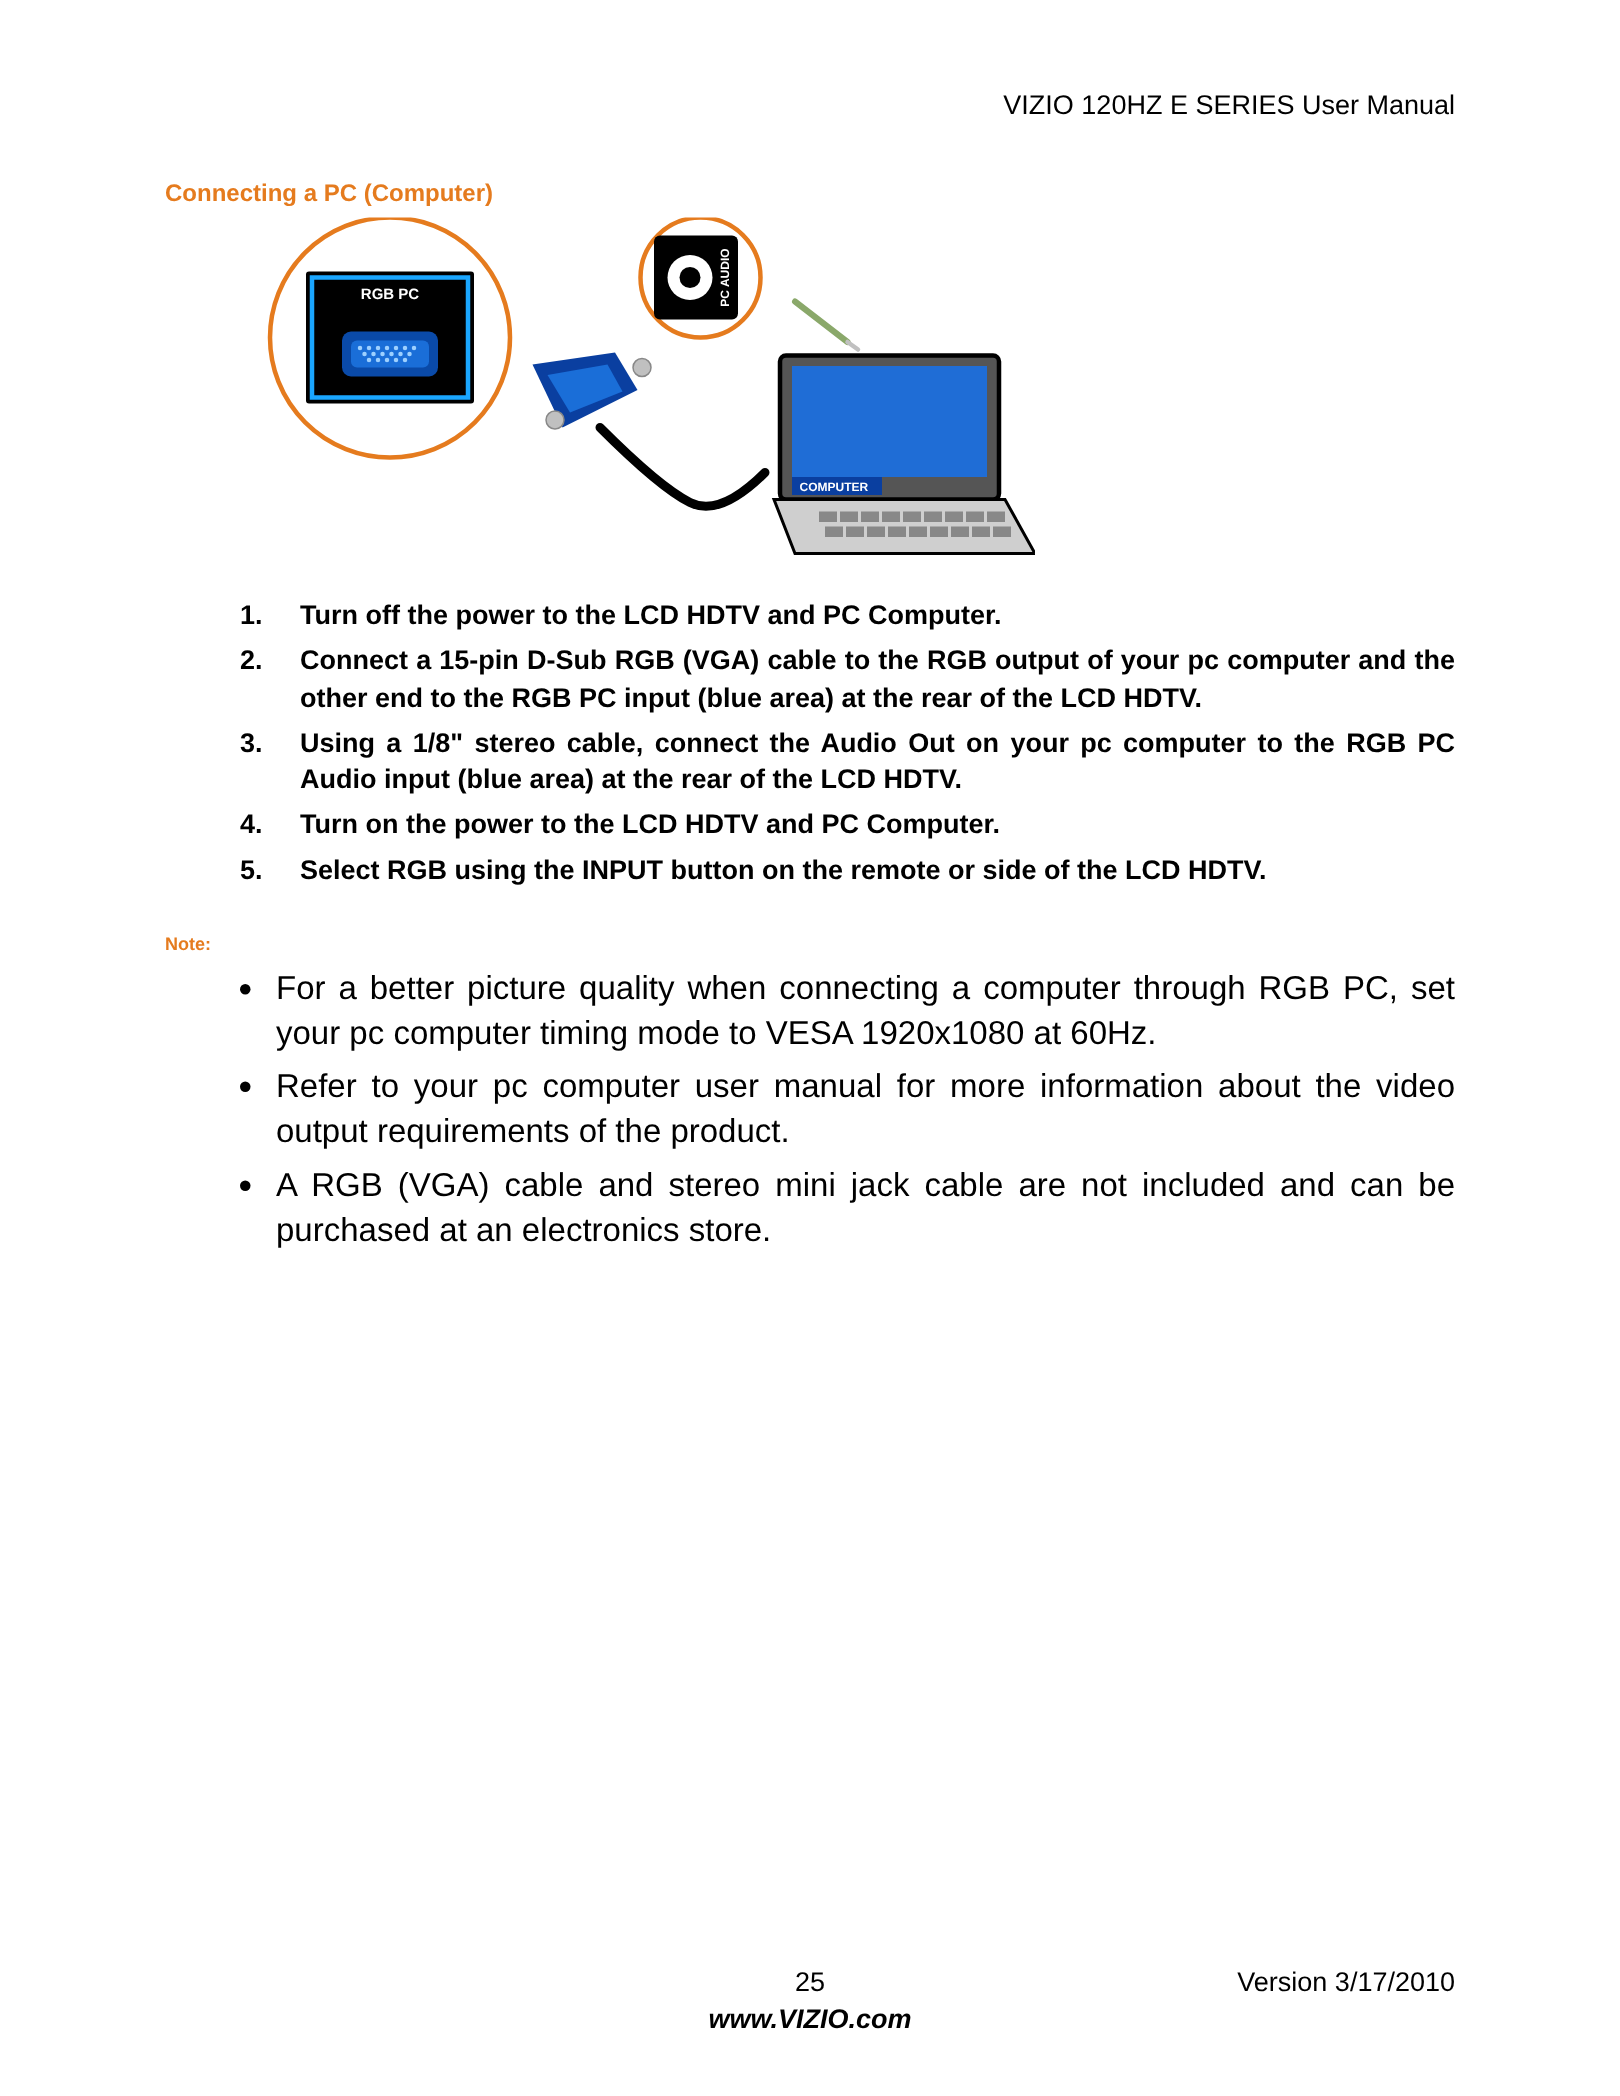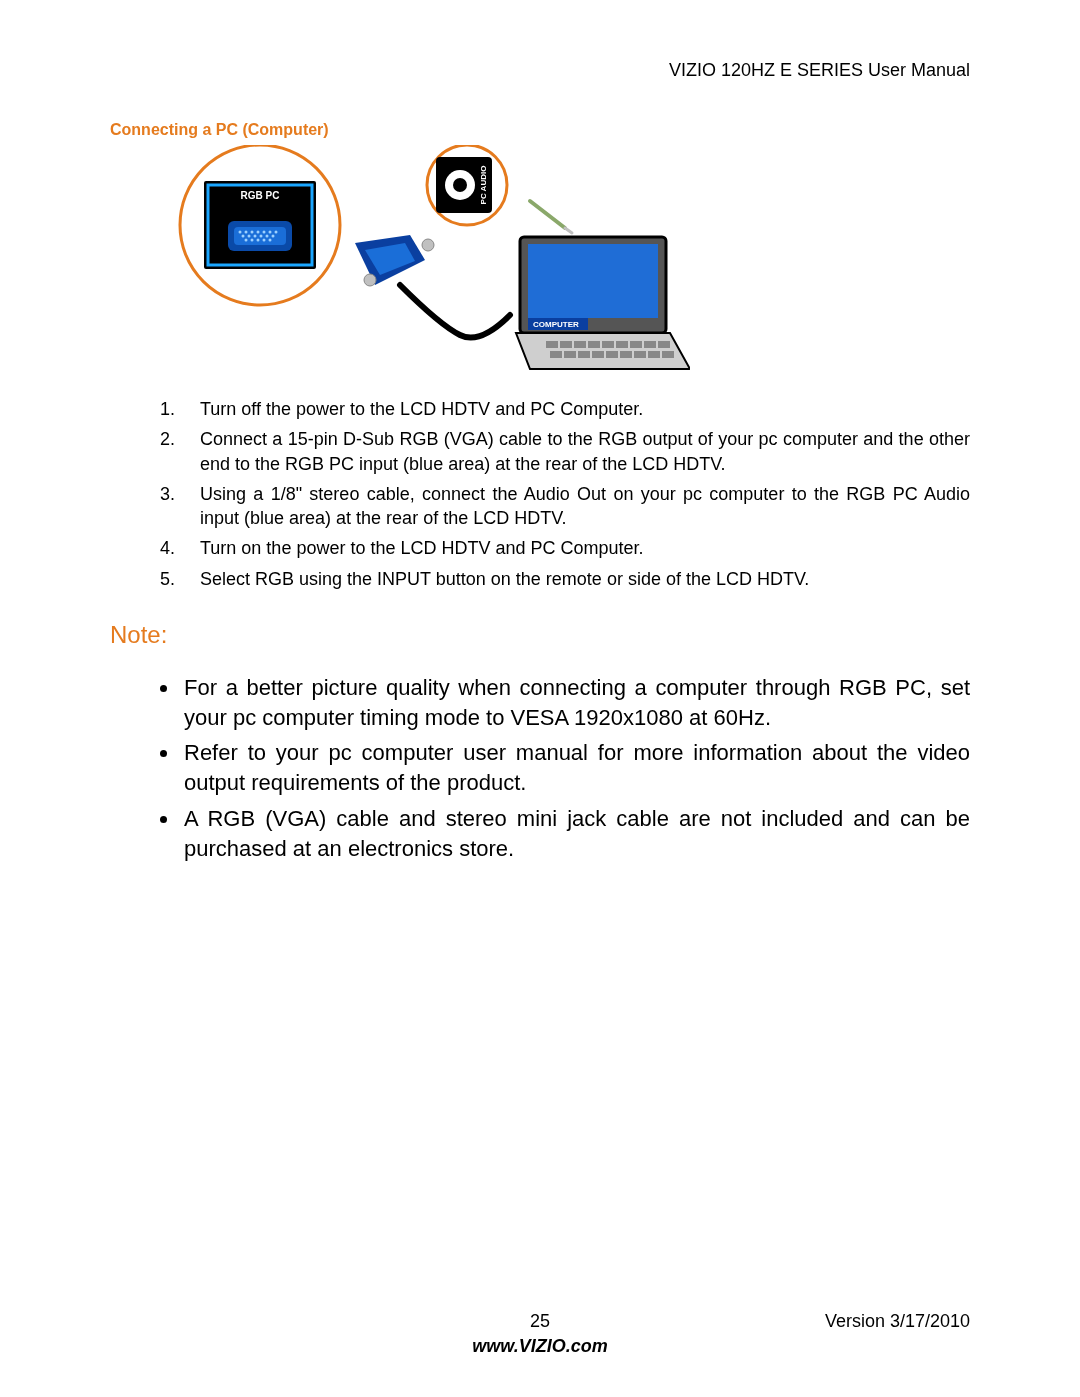--- a/index.html
+++ b/index.html
@@ -31,31 +31,32 @@
   }
   .illustration {
     margin-left: 60px;
     margin-bottom: 18px;
   }
   ol.steps {
     font-size: 18px;
     line-height: 1.35;
     padding-left: 70px;
     margin: 0 0 24px 0;
+    font-weight: bold;
   }
   ol.steps li {
     margin-bottom: 6px;
     padding-left: 20px;
     text-align: justify;
   }
   .note-heading {
     color: #e57b1e;
-    font-weight: normal;
-    font-size: 24px;
-    margin-bottom: 24px;
+    font-weight: bold;
+    font-size: 12px;
+    margin-bottom: 8px;
   }
   ul.notes {
     font-size: 22px;
     line-height: 1.35;
     padding-left: 70px;
     margin: 0;
     list-style: disc;
   }
   ul.notes li {
     margin-bottom: 6px;

